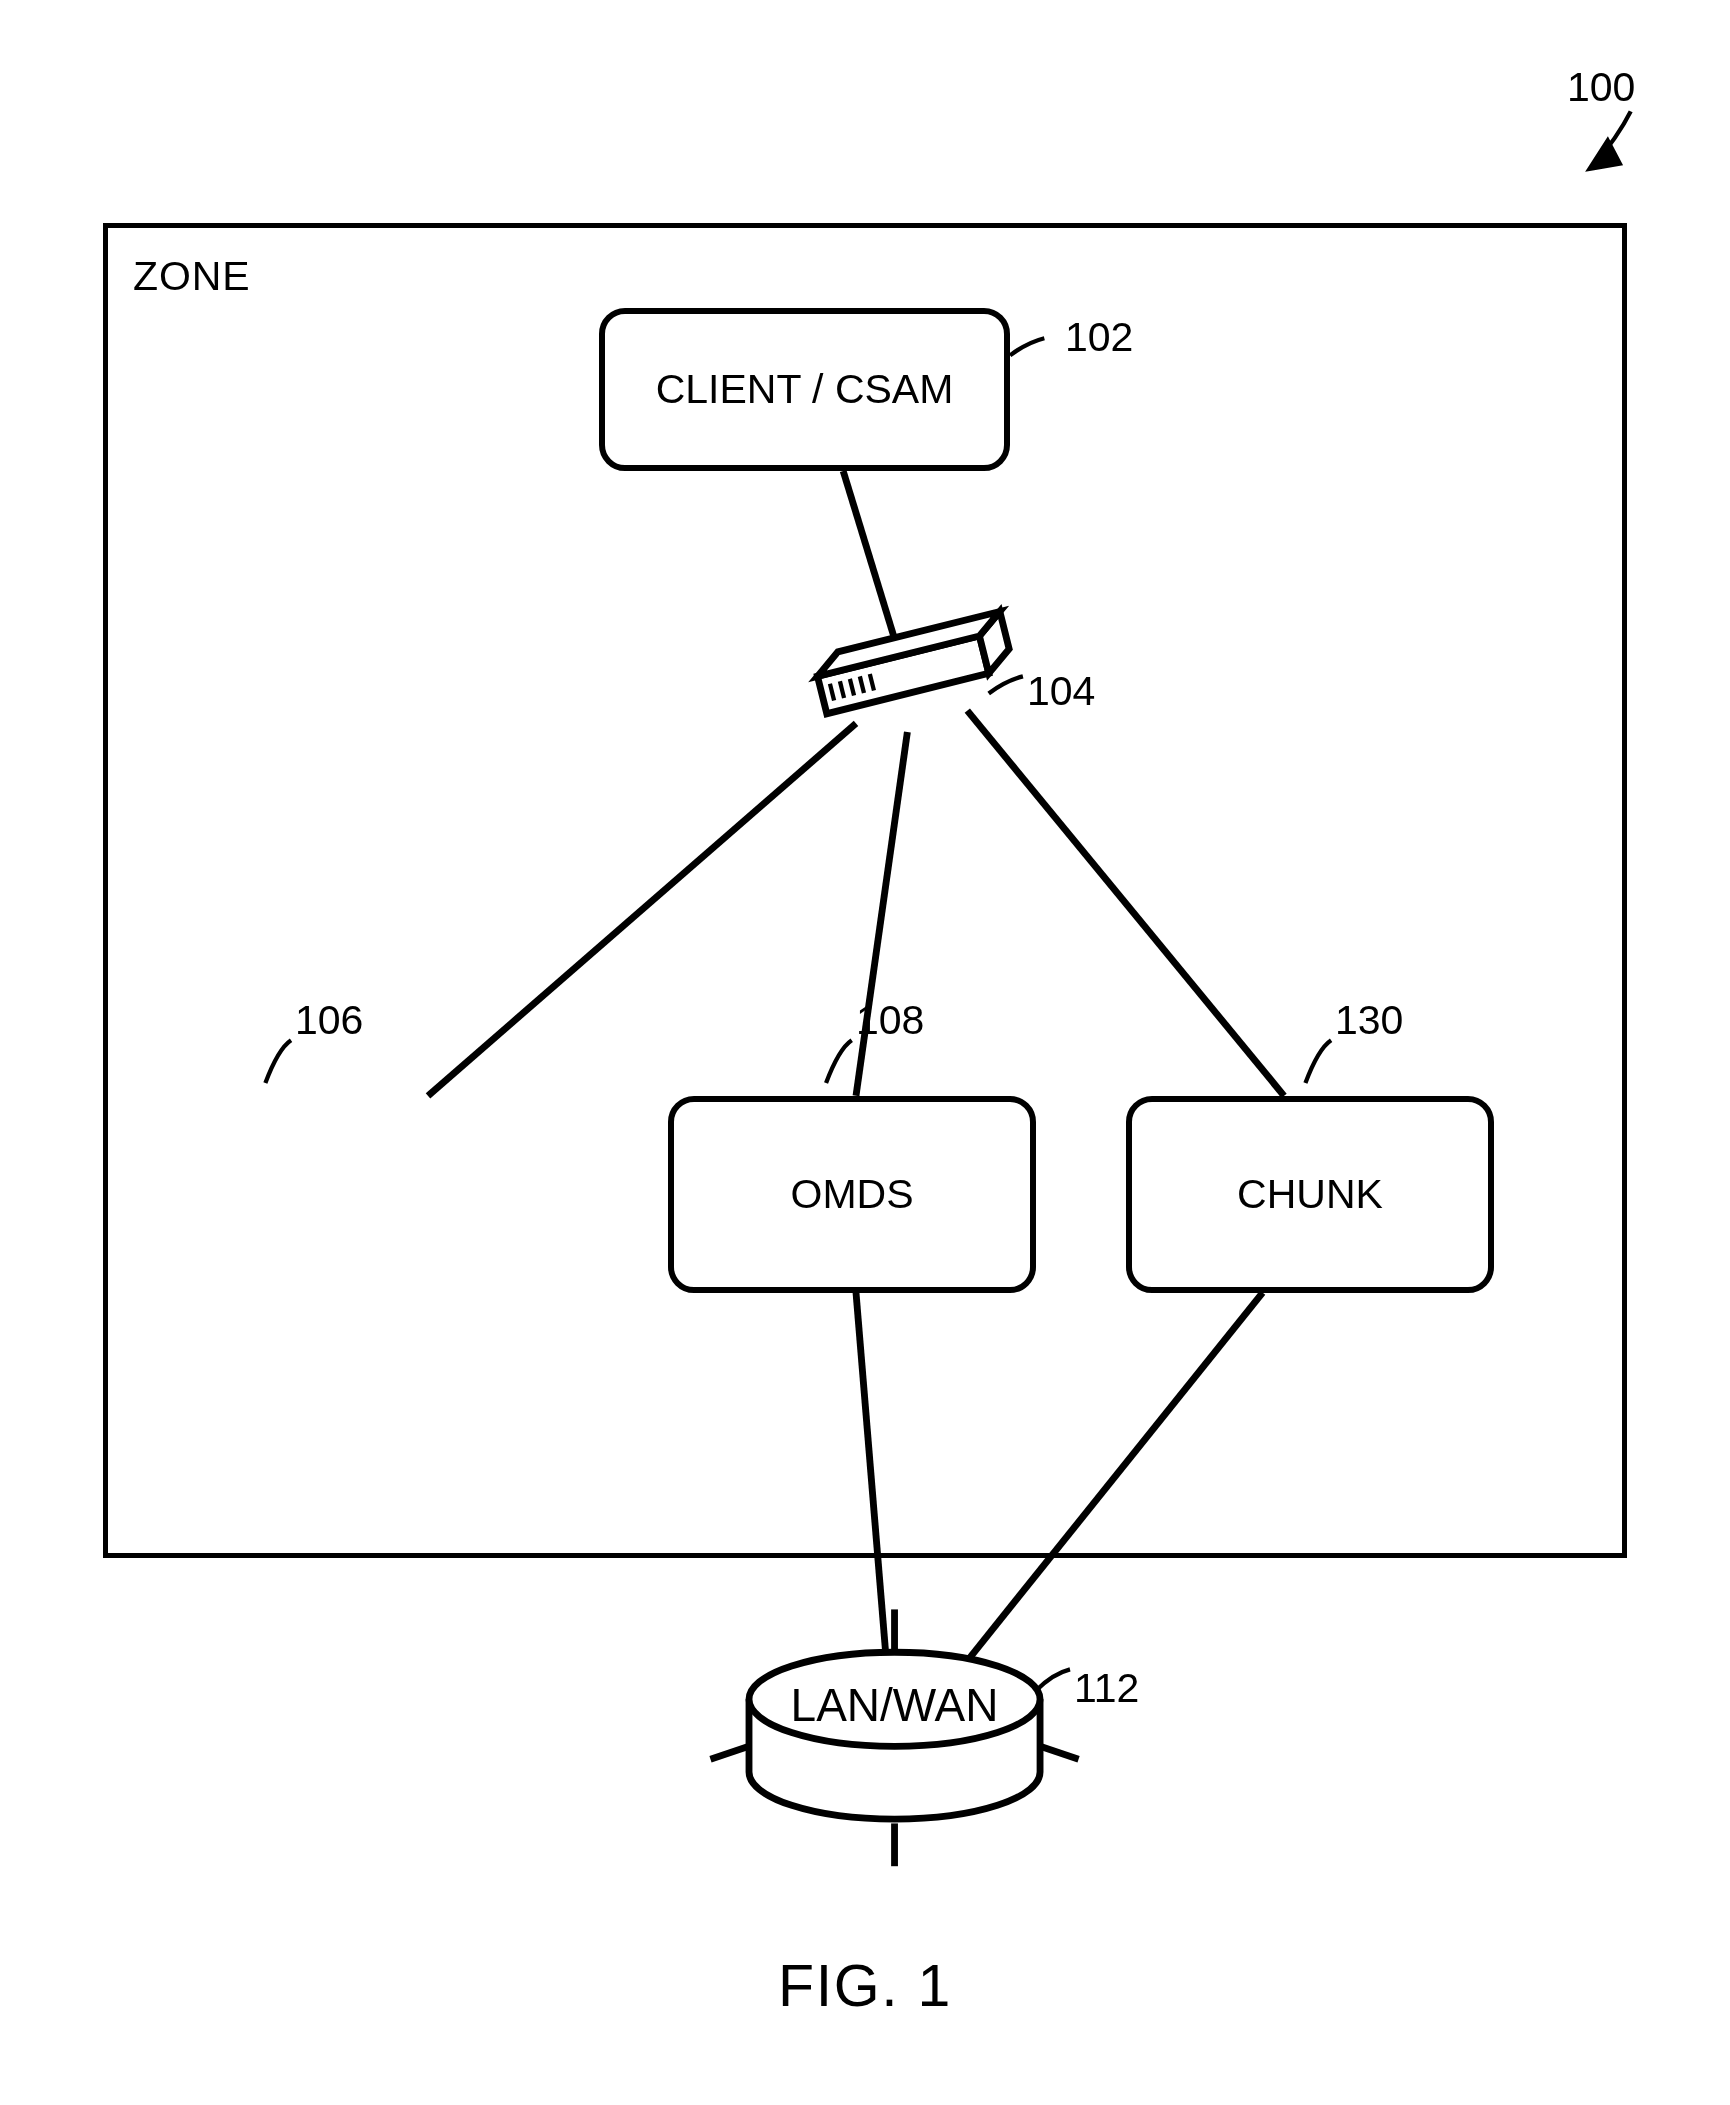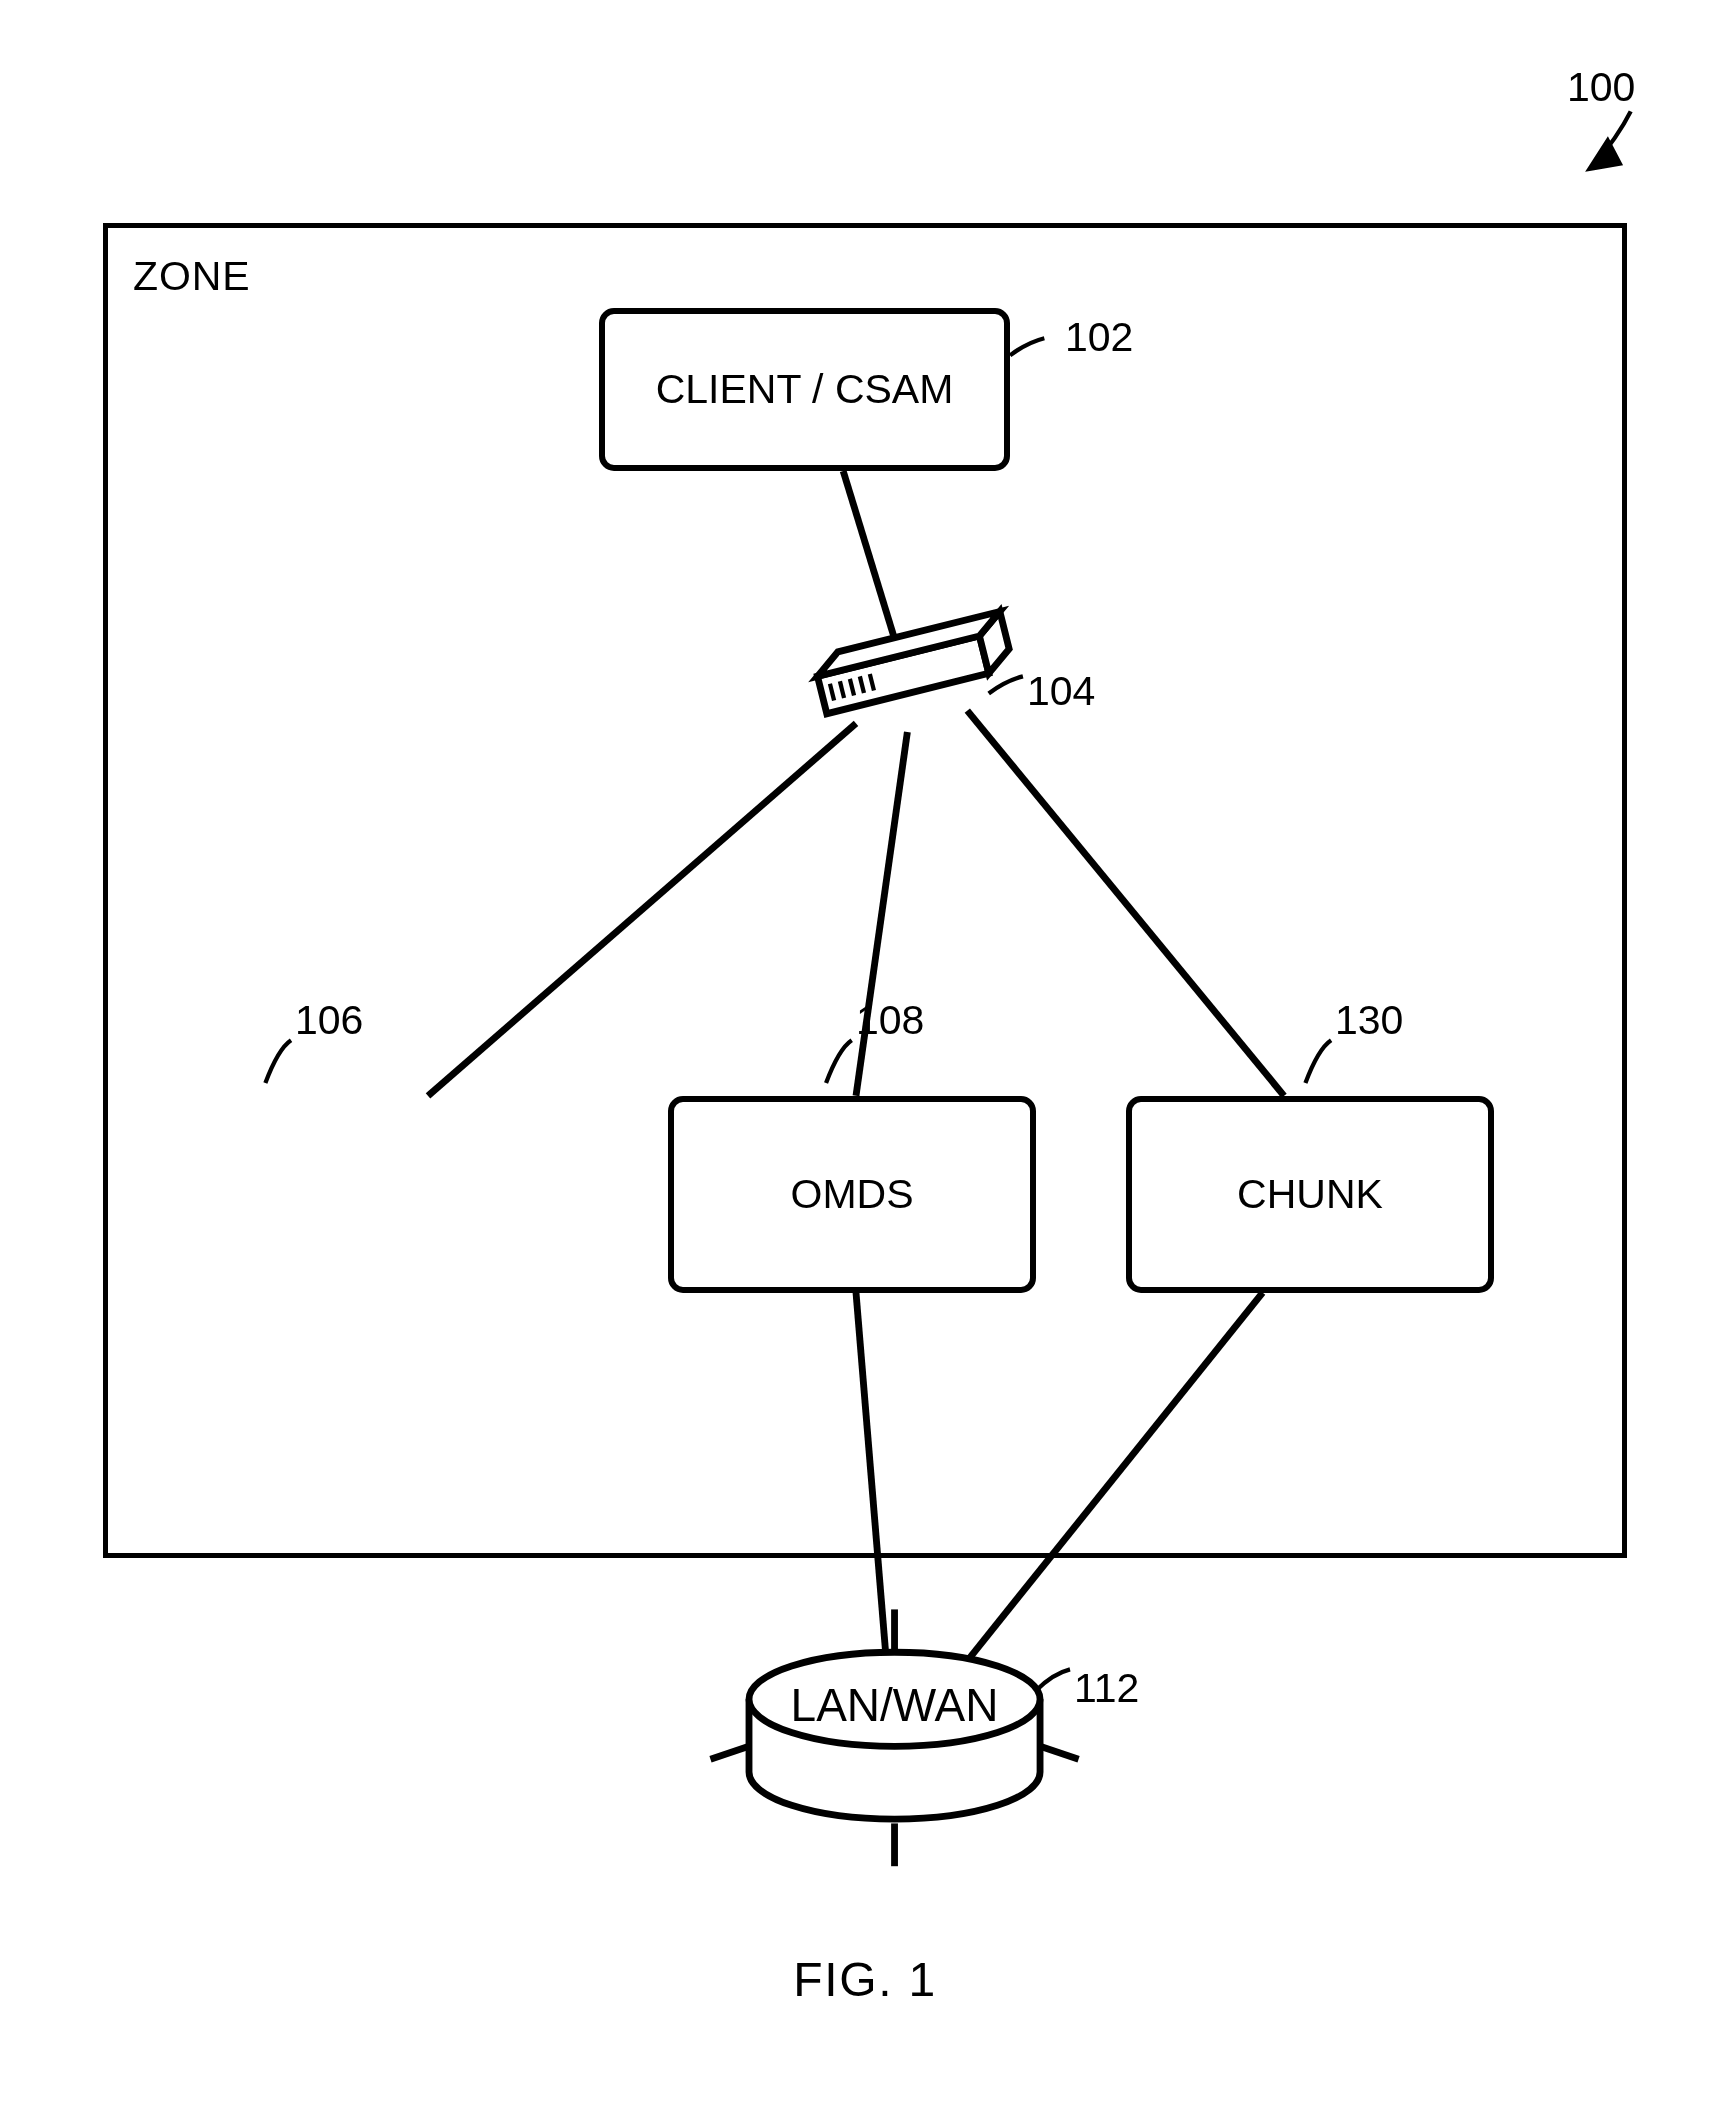--- a/index.html
+++ b/index.html
@@ -21,38 +21,38 @@
   }
   .zone-label {
     position: absolute;
     font-size: 41px;
     font-weight: 400;
     letter-spacing: 0.9px;
   }
   .node {
     position: absolute;
     border: 6.8px solid #000;
-    border-radius: 15px;
+    border-radius: 26px;
     background: #fff;
     display: flex;
     align-items: center;
     justify-content: center;
     text-align: center;
     font-size: 41px;
     line-height: 1.1;
     box-sizing: border-box;
     padding: 8.6px 17px;
   }
   .ref {
     position: absolute;
     font-size: 41px;
   }
   .fig-caption {
     position: absolute;
-    font-size: 48px;
+    font-size: 59px;
     letter-spacing: 1.7px;
     text-align: center;
     width: 100%;
   }
   svg.overlay {
     position: absolute;
     left: 0;
     top: 0;
     width: 1730px;
     height: 2106px;

